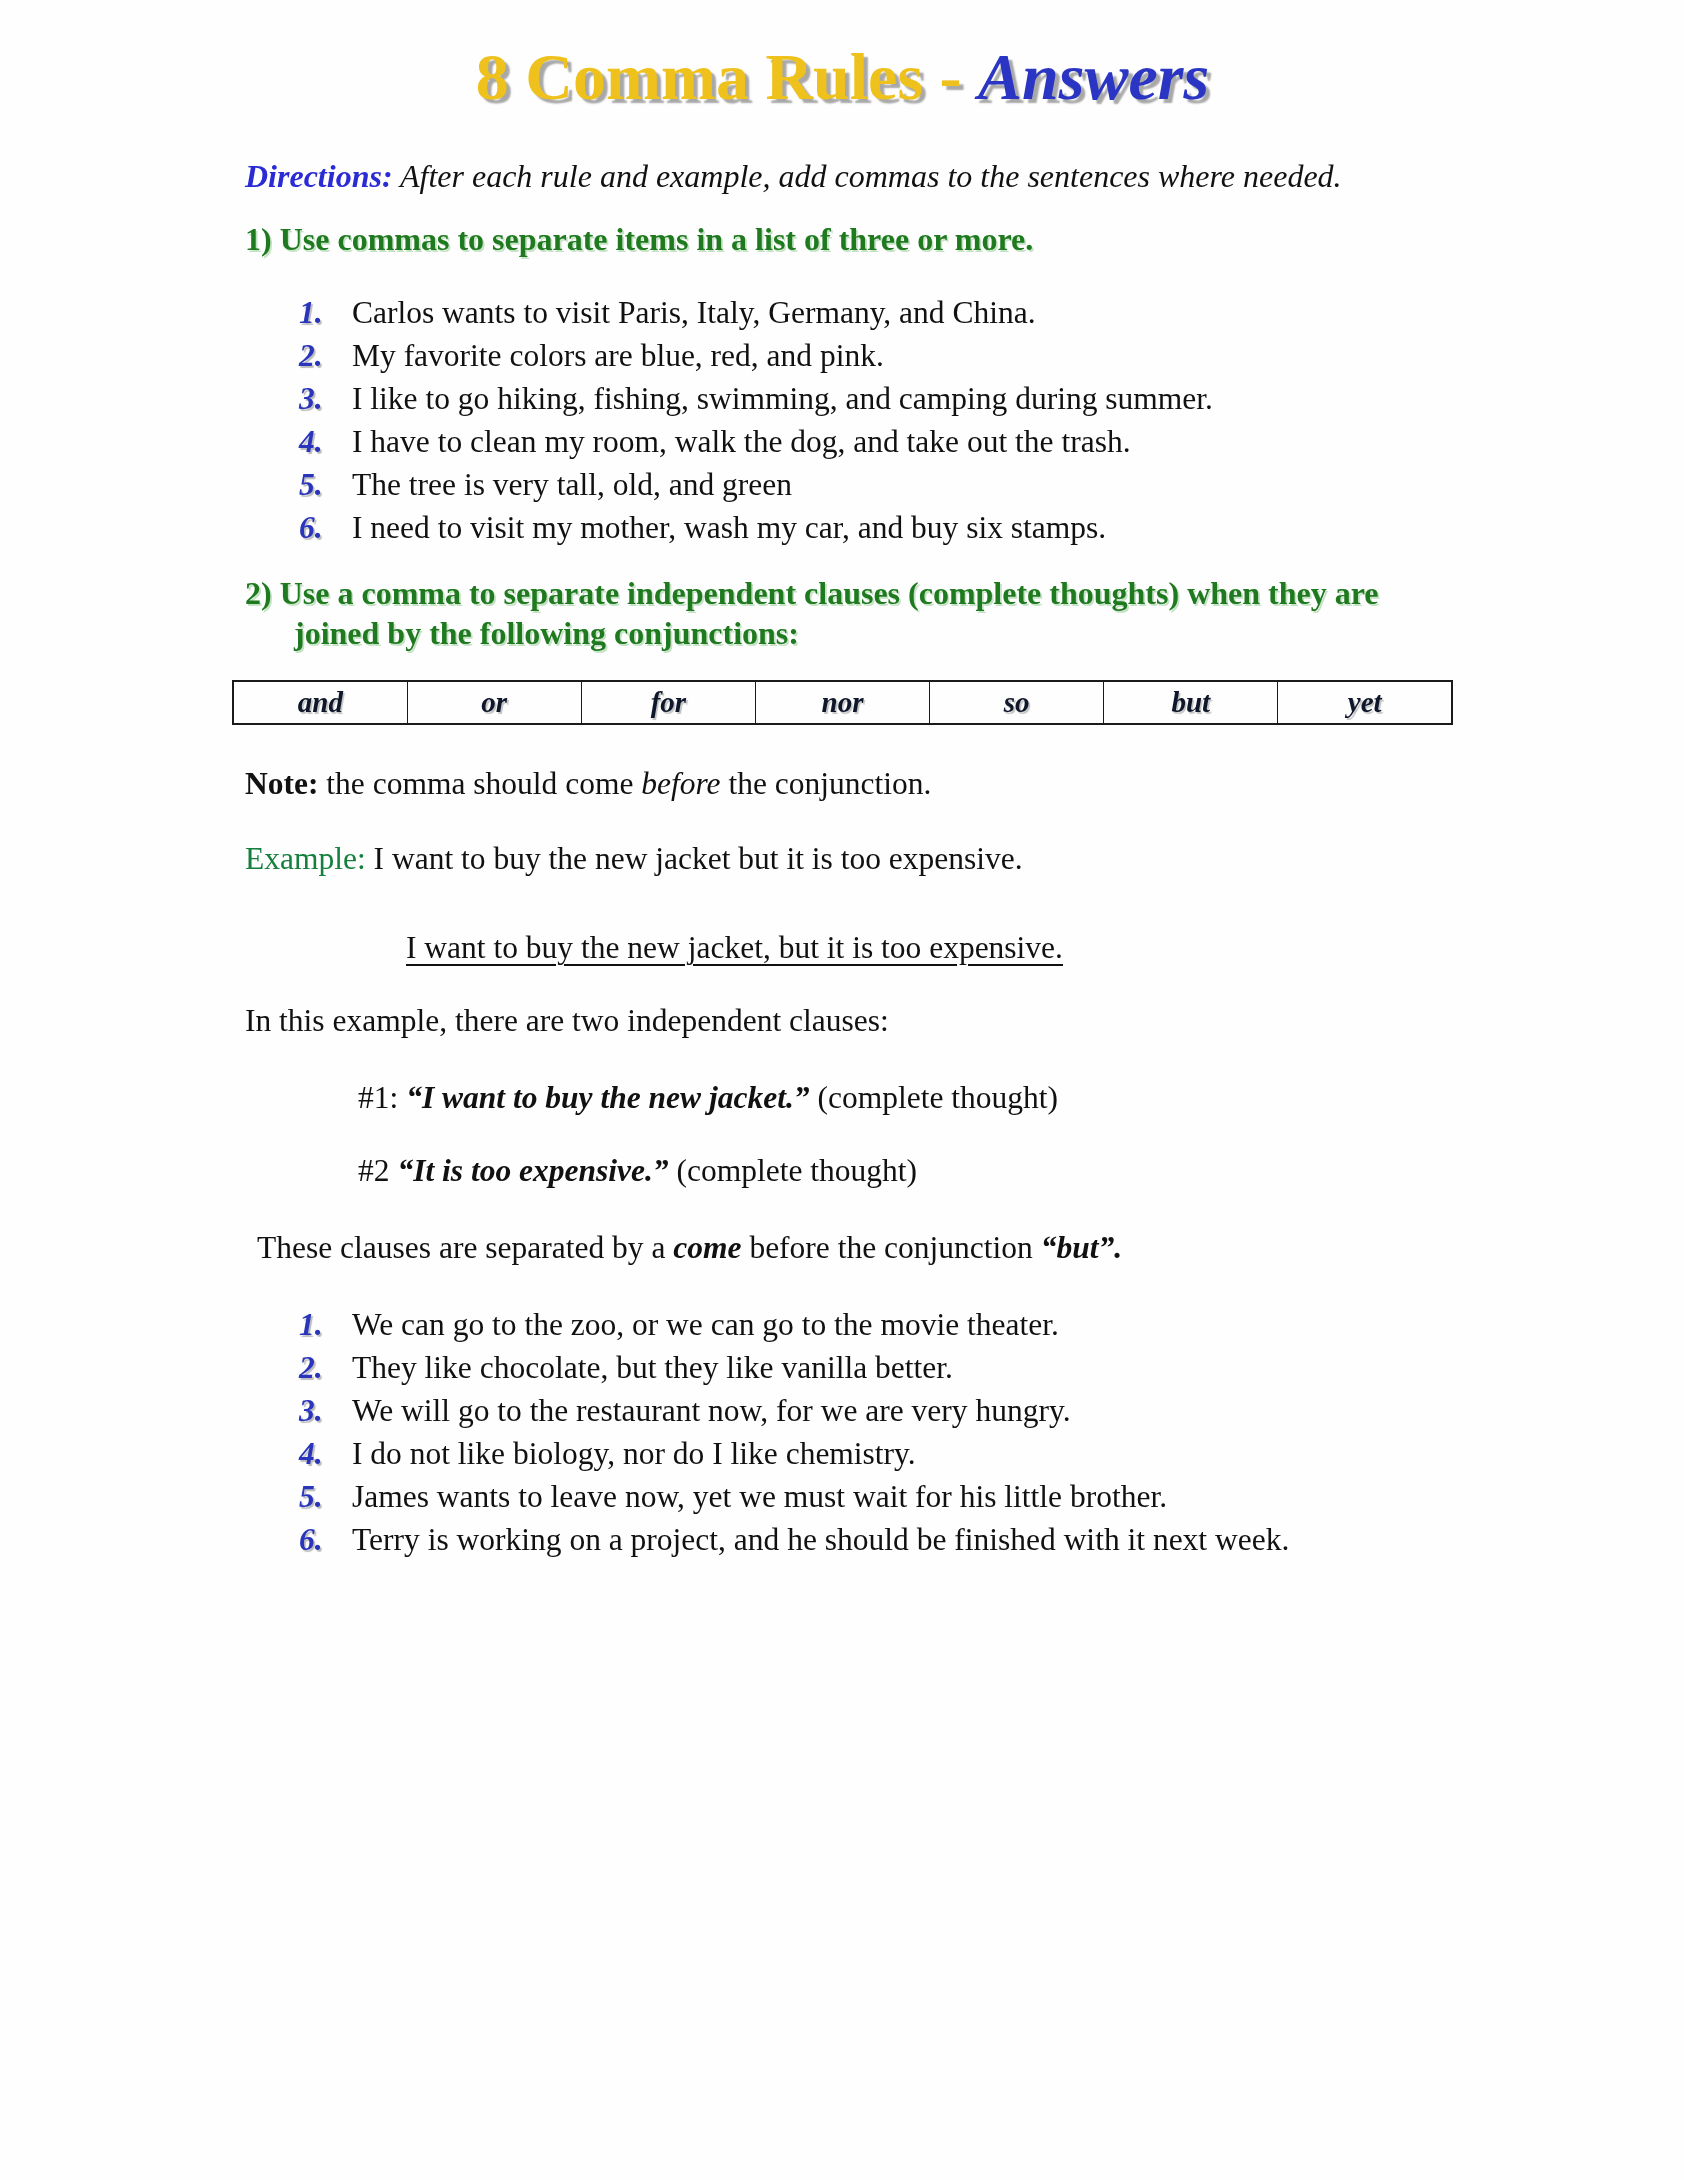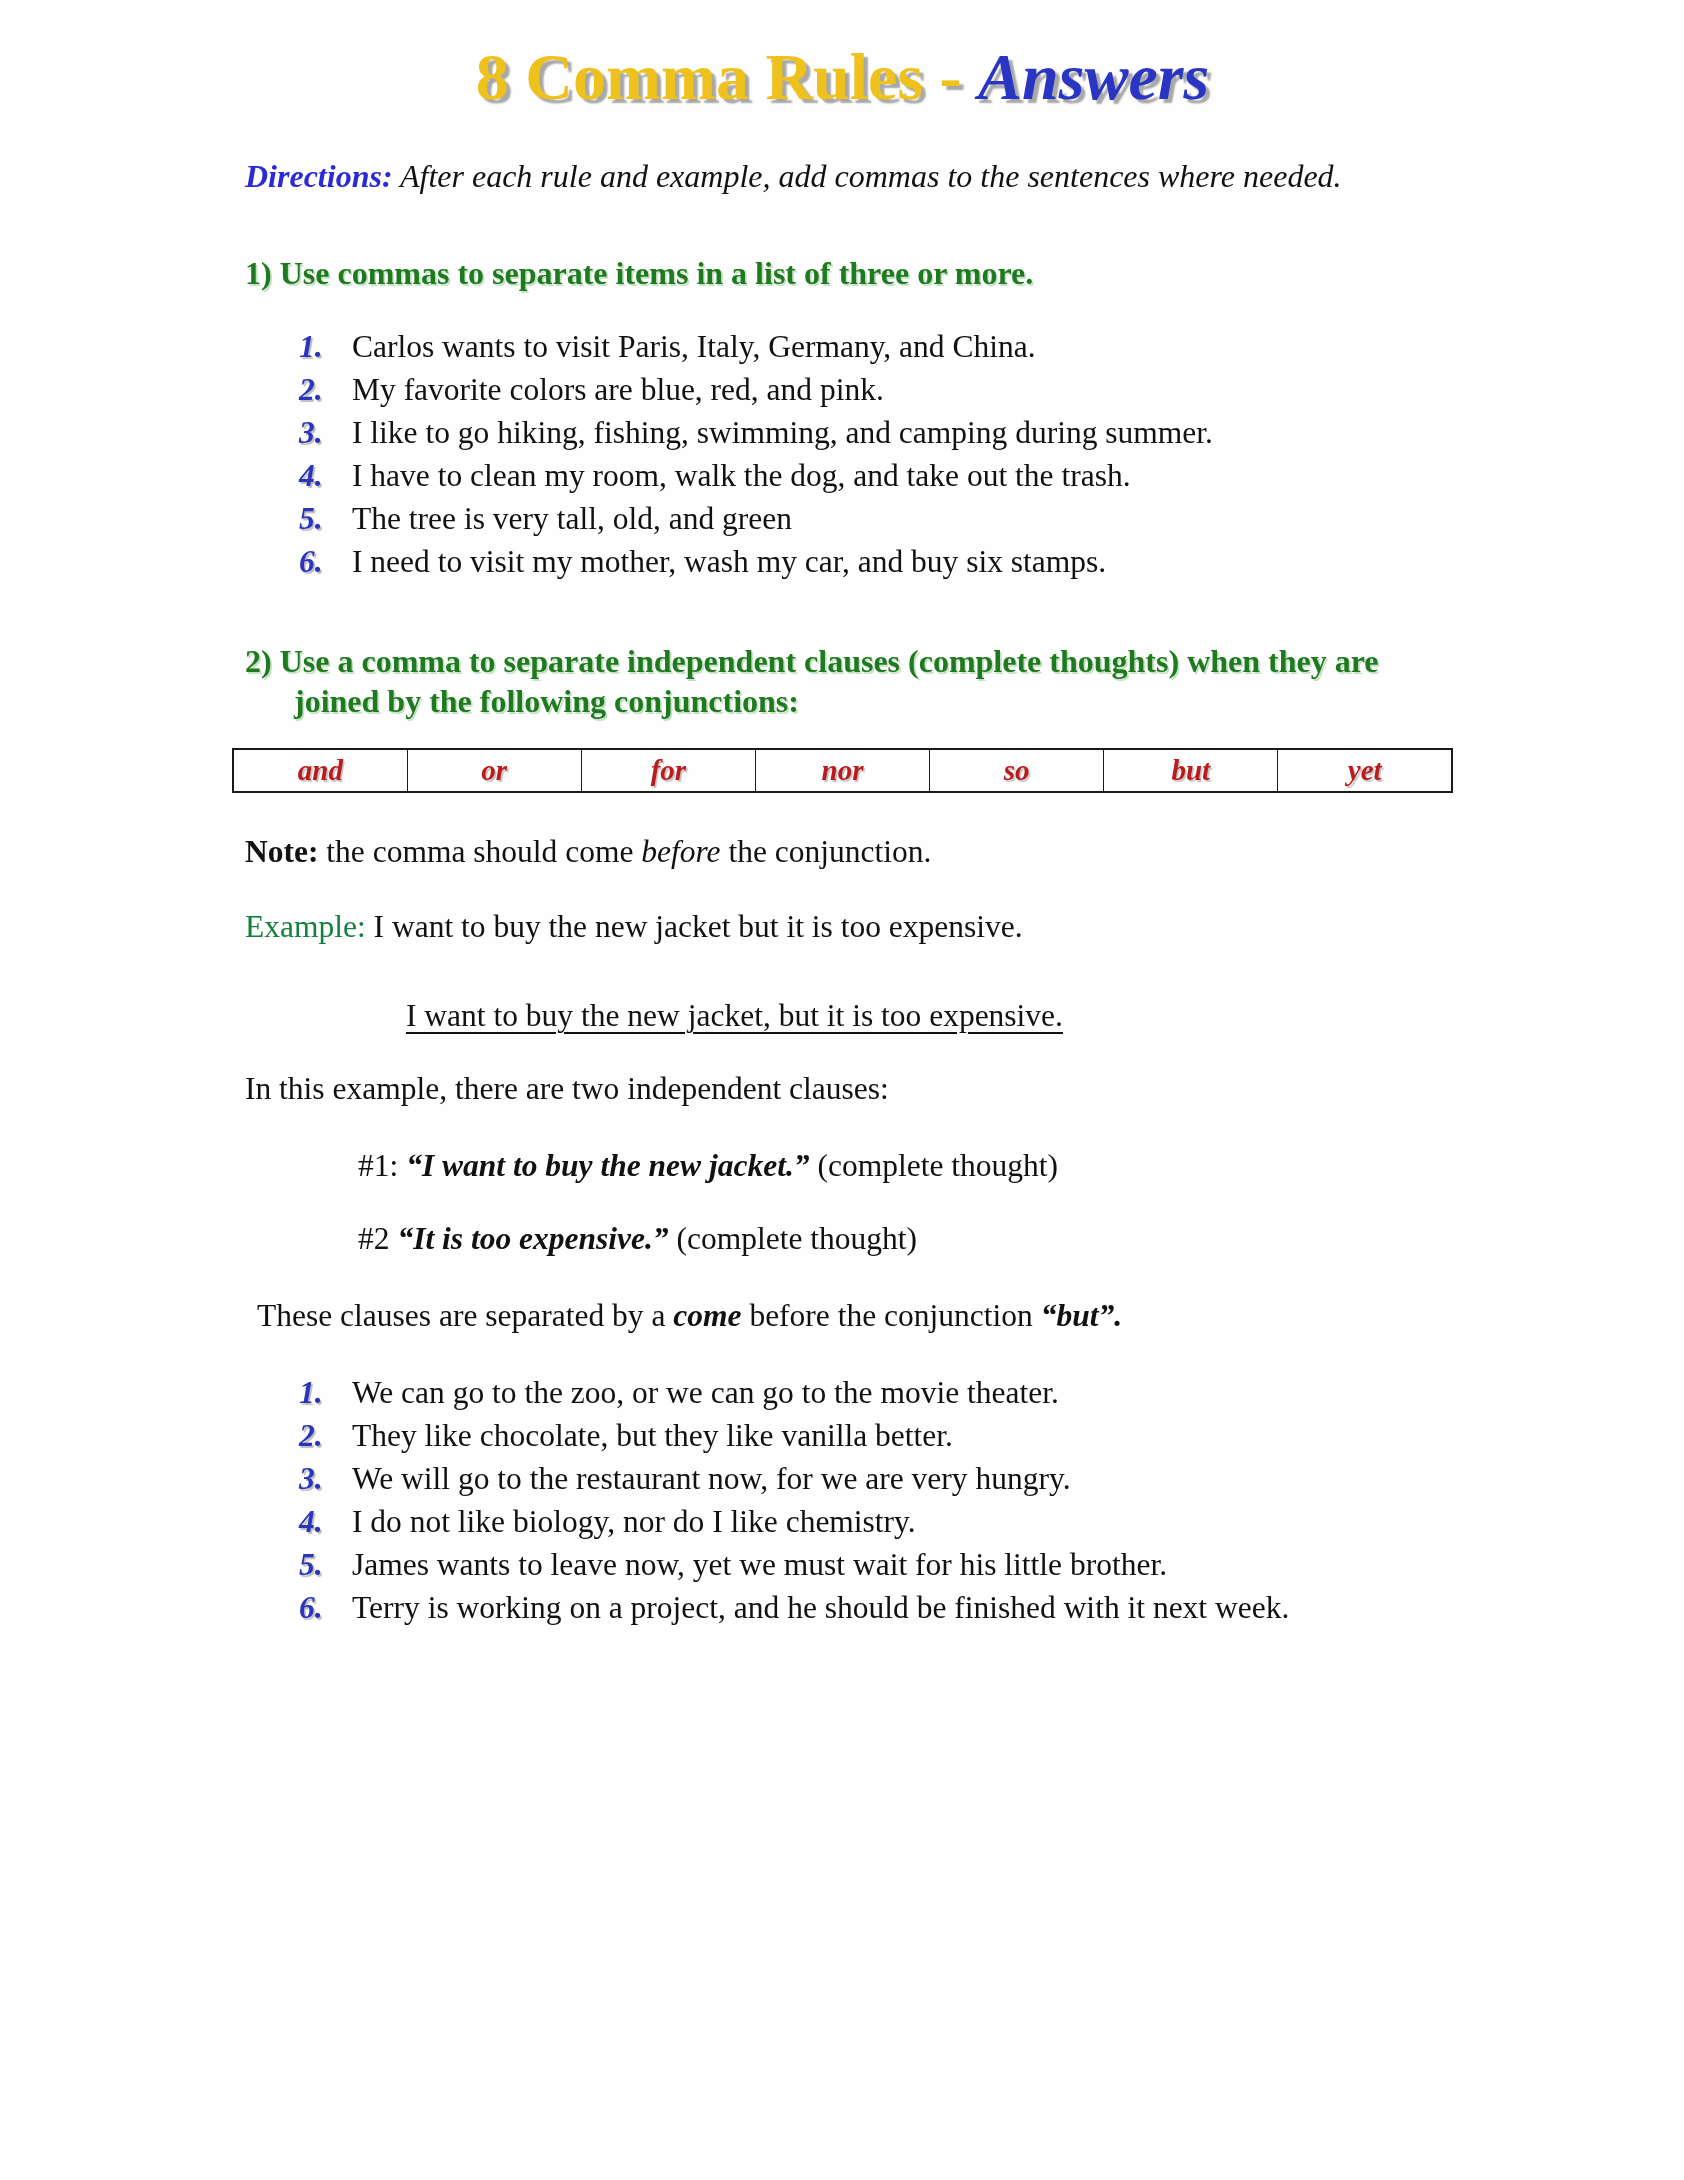--- a/index.html
+++ b/index.html
@@ -46,21 +46,21 @@
     white-space: nowrap;
   }
   .title .answers { color: #2A35C4; font-style: italic; }
 
   
   .directions { margin: 43px 0 0 245px; font-style: italic; font-size: 32px; }
   .directions .dir-label { font-weight: bold; color: #2B2BD5; }
 
   
   .rule-heading {
-    margin: 58px 245px 0 245px;
+    margin: 24px 245px 0 245px;
     font-weight: bold;
     color: #1F7A1F;
     font-size: 32px;
     line-height: 40px;
     text-shadow: 1.7px 1.7px 0 #c6e2c6;
   }
   .rule-heading .line2 { display: block; padding-left: 49px; }
 
   
   .num-list { margin: 32px 0 0 299px; padding: 0; list-style: none; }
@@ -80,21 +80,21 @@
     border-collapse: collapse;
     width: 1221px;
     table-layout: fixed;
     border: 2.6px solid #1a1a1a;
   }
   .conj-table td {
     border: 1.7px solid #1a1a1a;
     height: 39px;
     text-align: center;
     vertical-align: middle;
-    color: #b91c1c;
+    color: #0f172a;
     font-weight: bold;
     font-style: italic;
     font-size: 29px;
     text-shadow: 1.7px 1.7px 0.9px #c4c4c4;
   }
 
   
   .note { margin: 41px 0 0 245px; }
   .note .note-label { font-weight: bold; }
   .note .note-italic { font-style: italic; }

